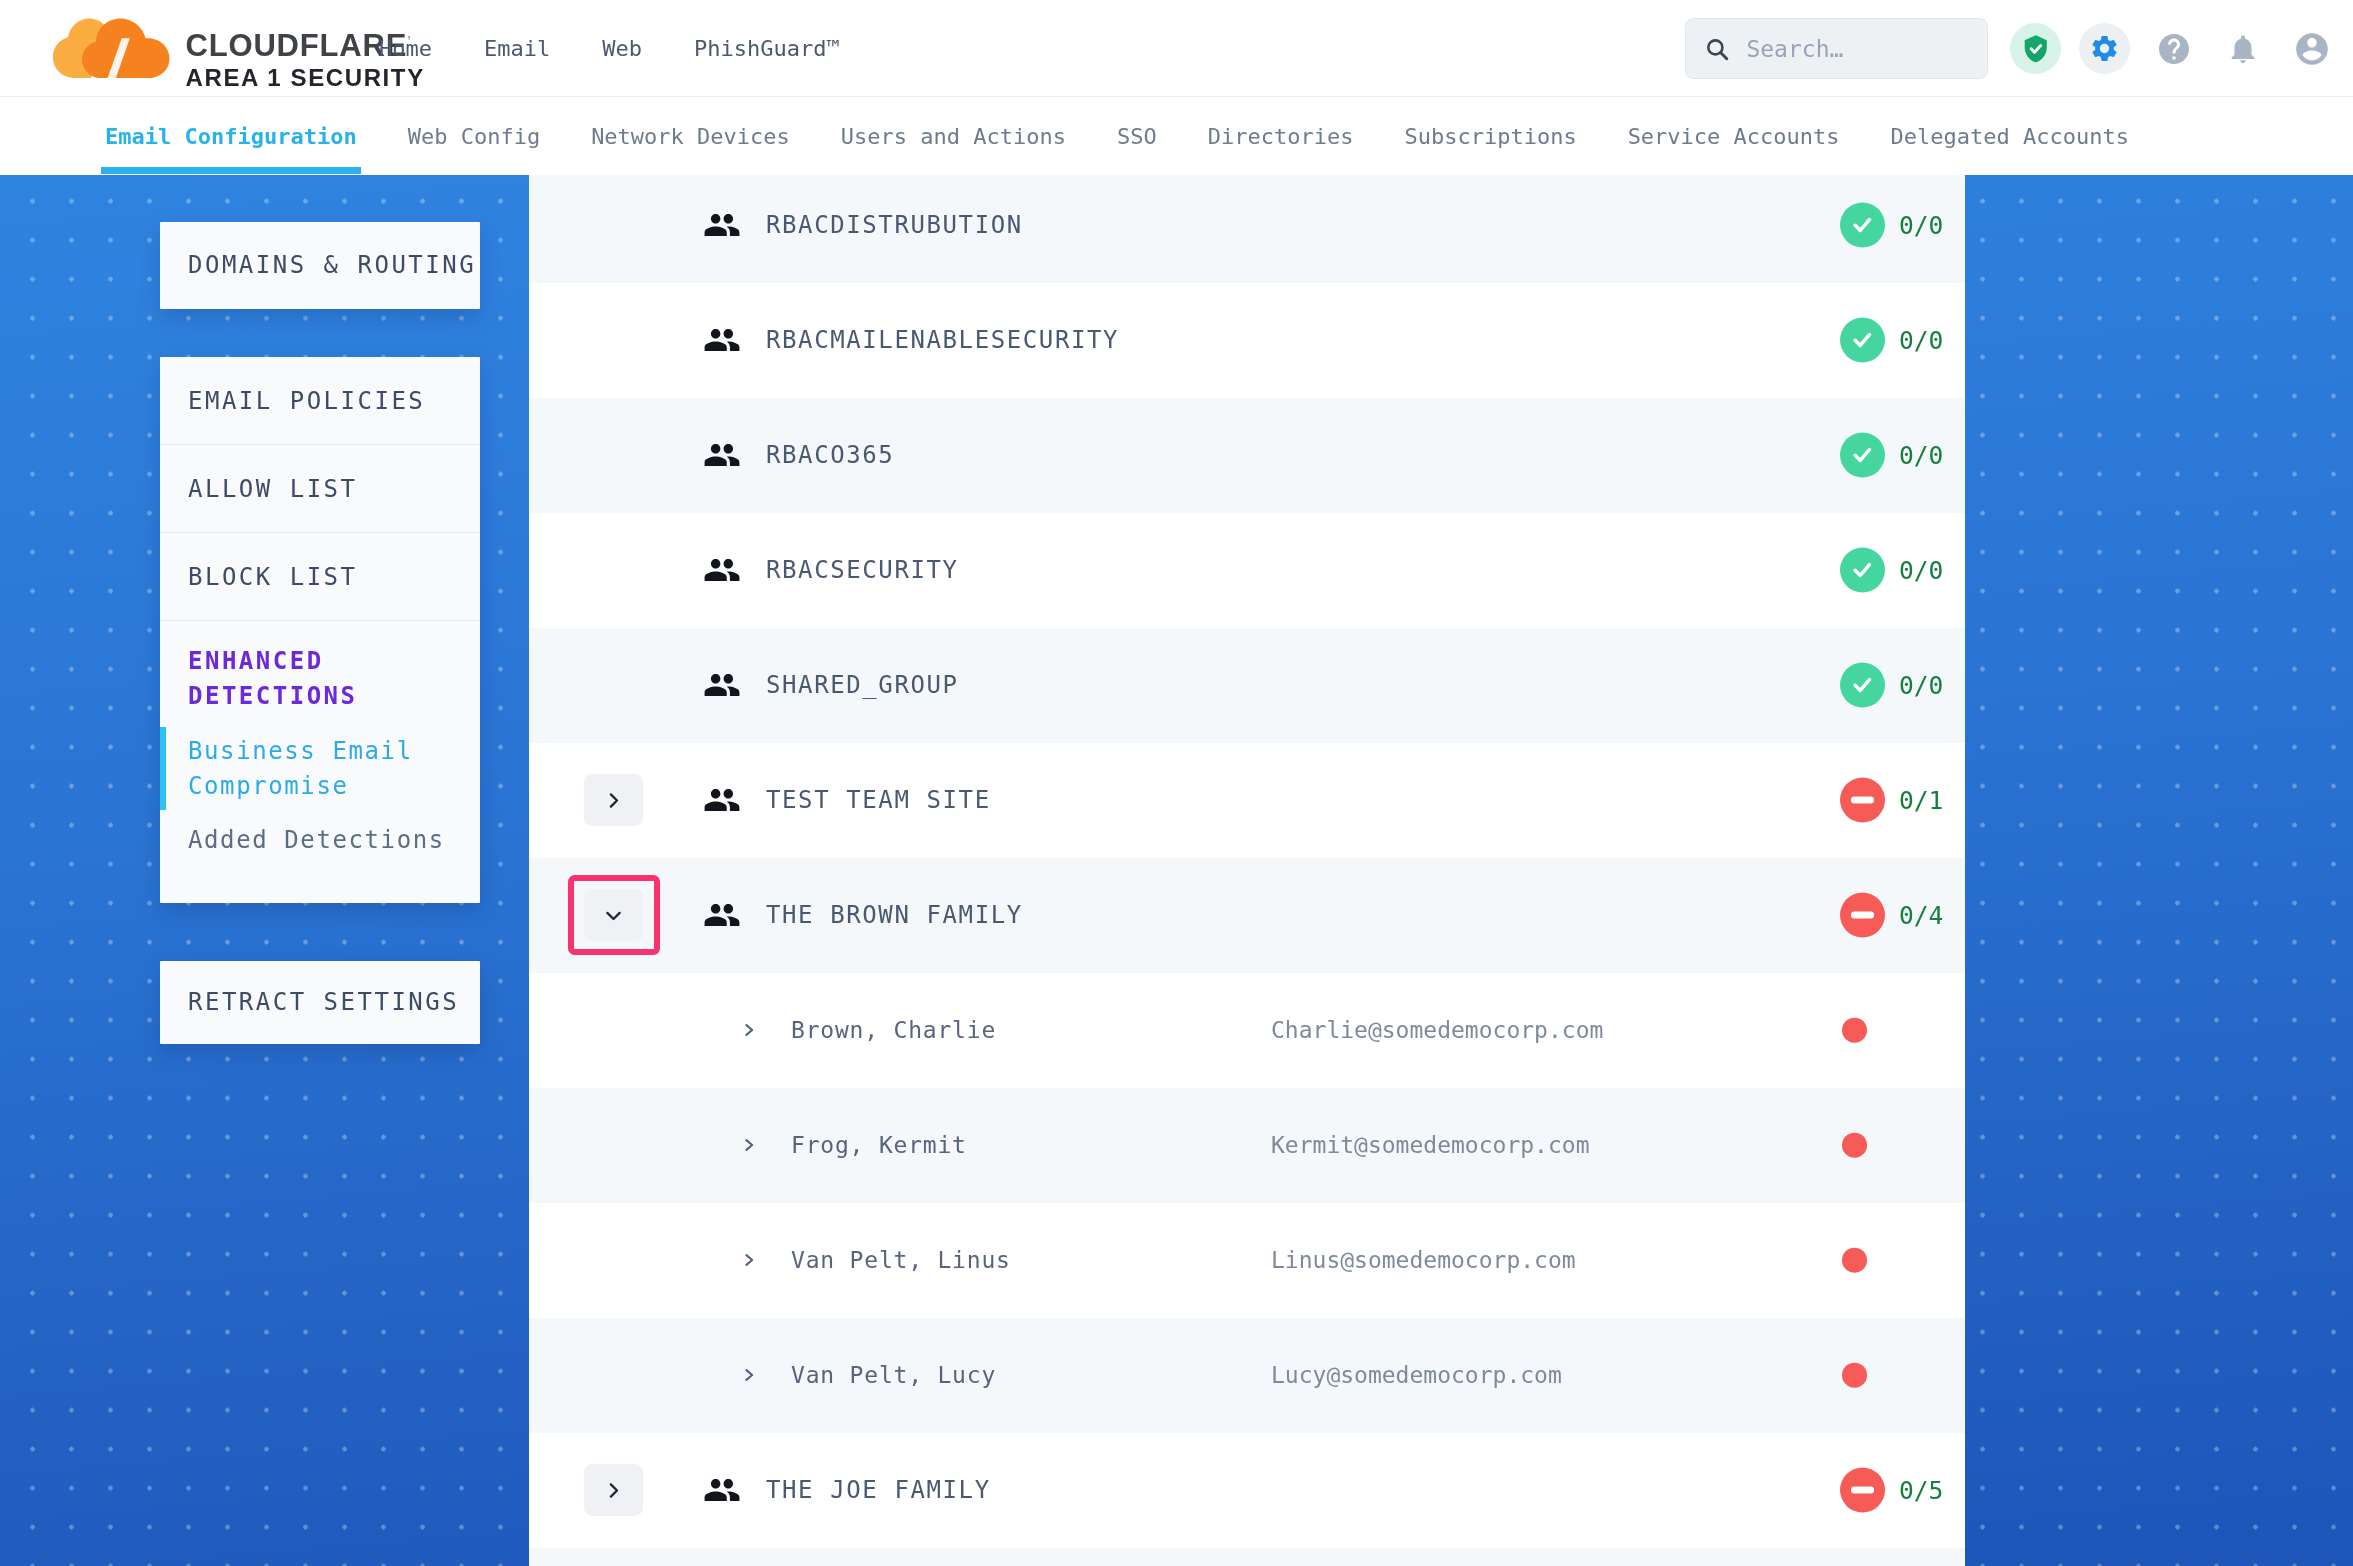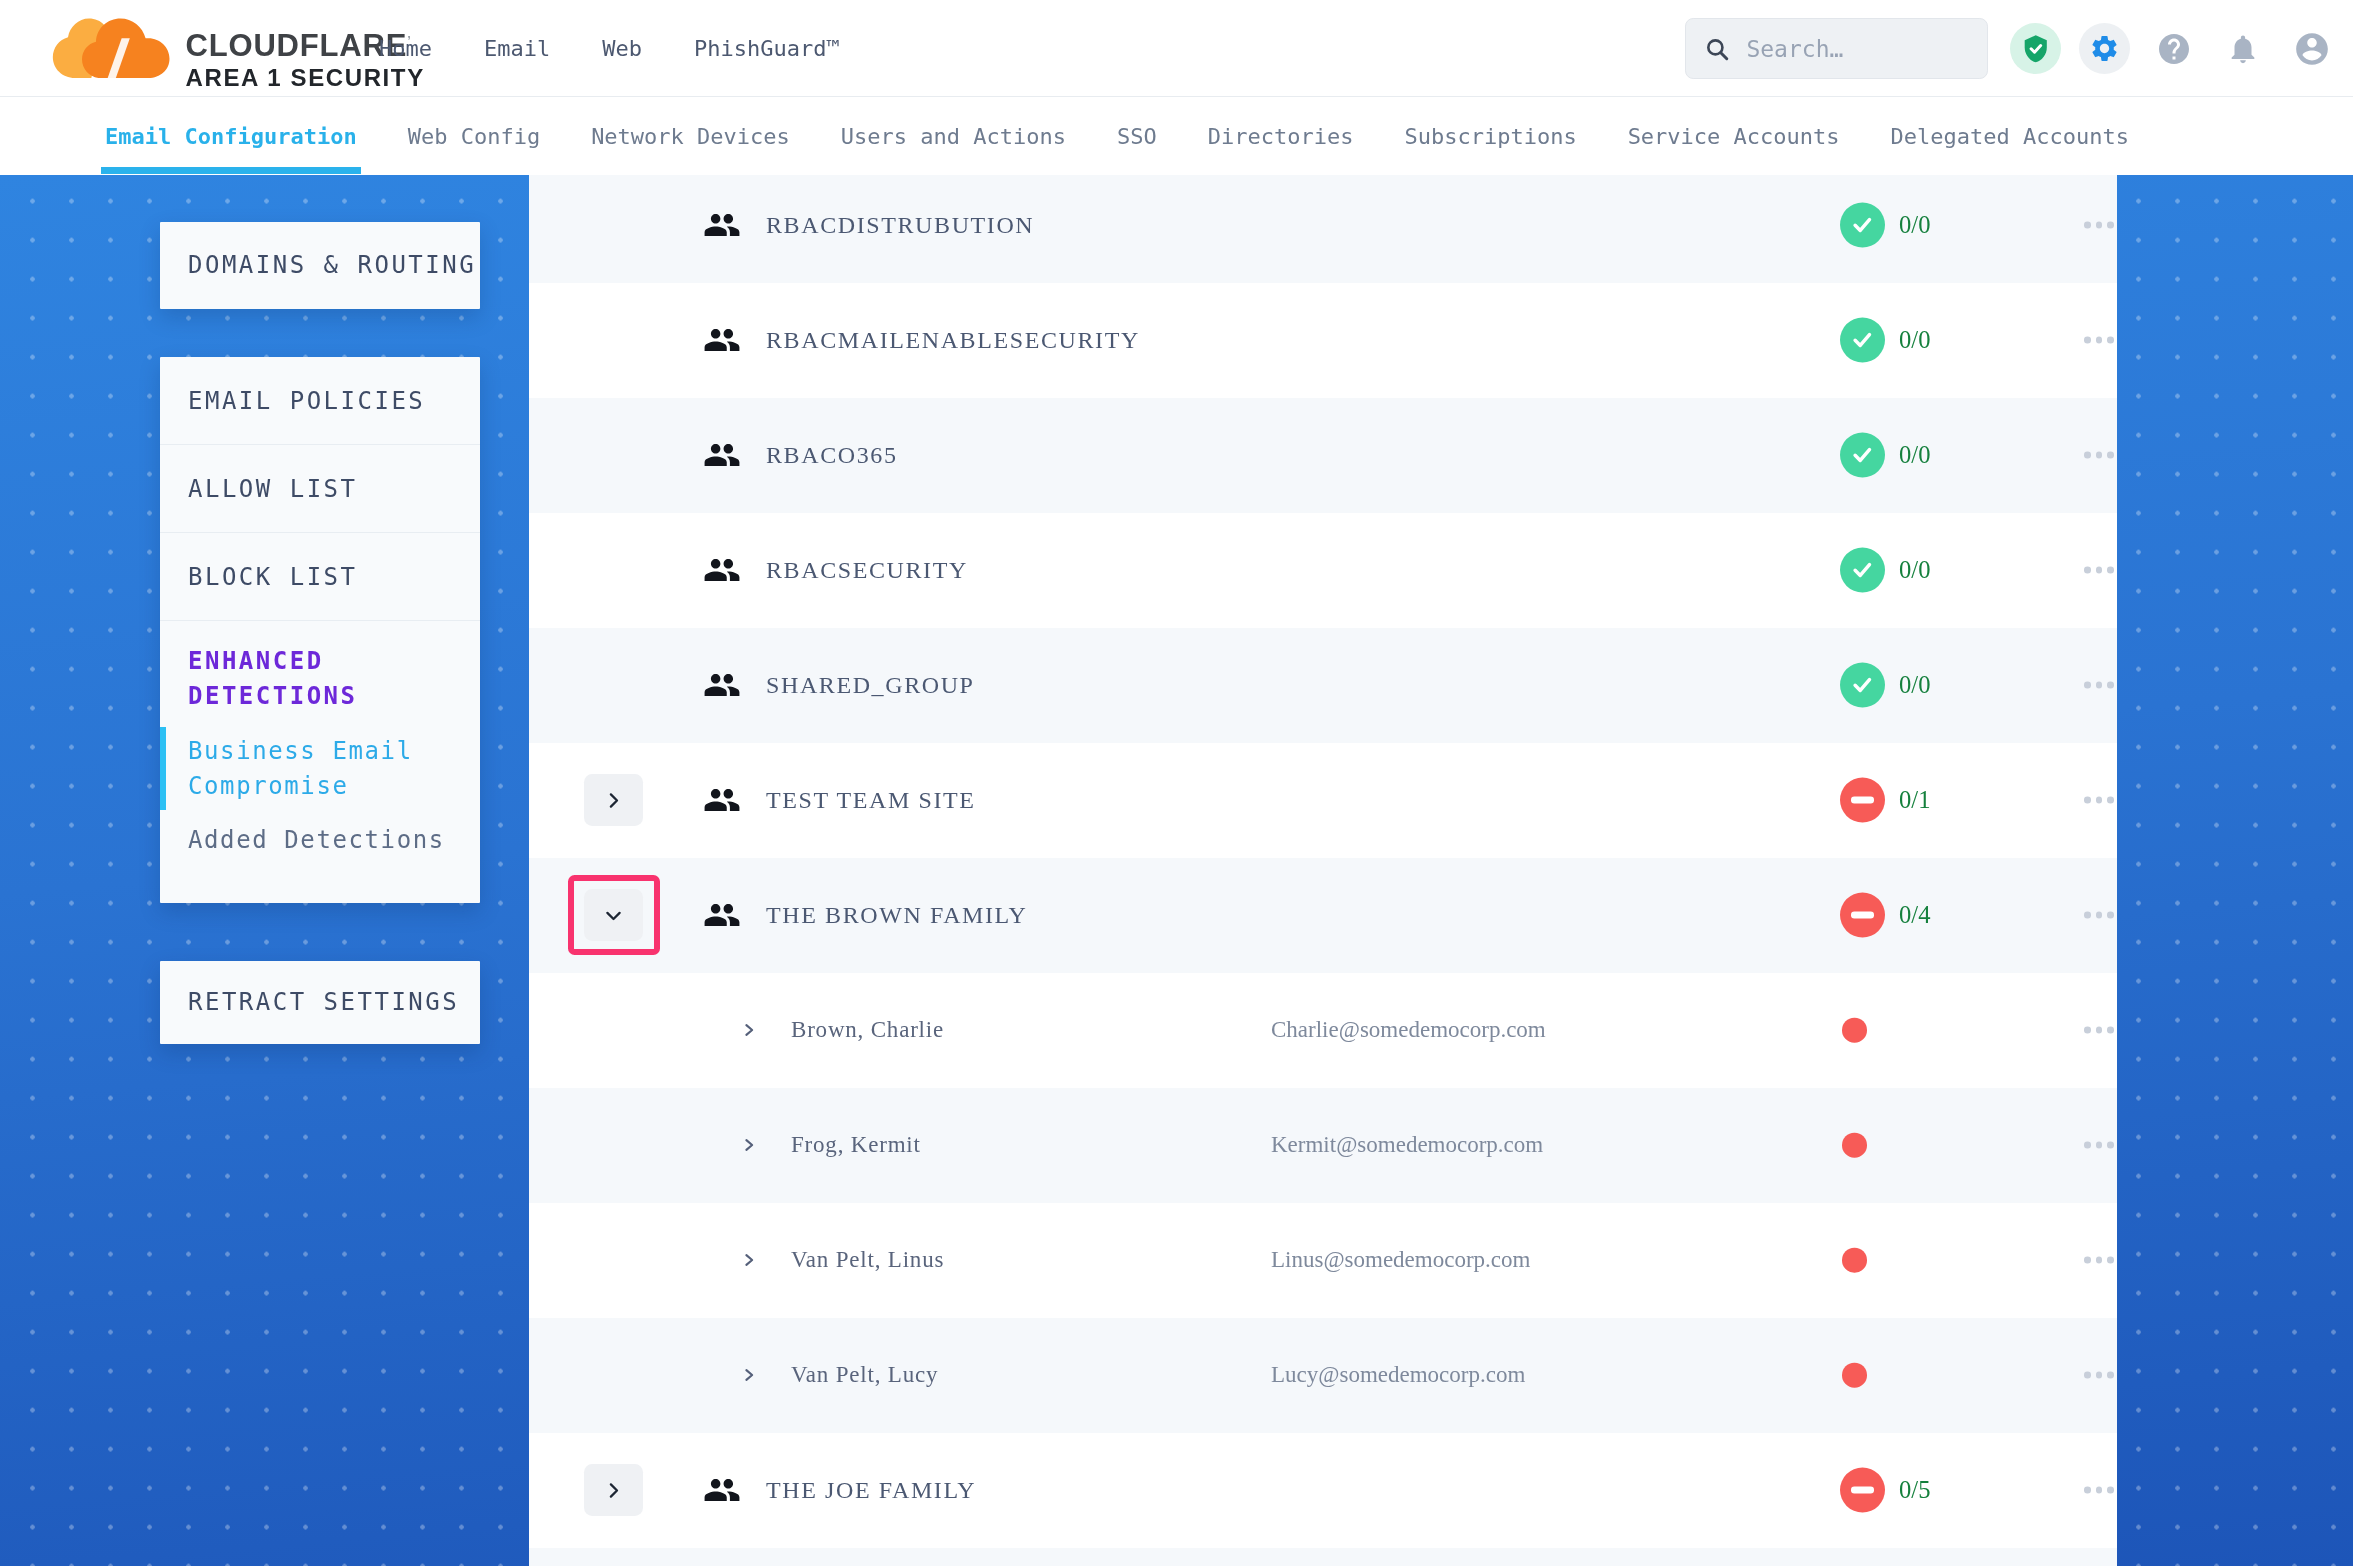--- a/index.html
+++ b/index.html
@@ -57,21 +57,21 @@
   .det-title { font-size:24px; font-weight:bold; color:#6d28d9; letter-spacing:2.5px; line-height:35px; }
   .det-item { font-size:24px; letter-spacing:1.6px; line-height:35px; margin-top:19.7px; position:relative;
     color:#5d6c86; cursor:pointer; }
   .det-item.active { color:#2caae8; }
   .det-item.active::before { content:""; position:absolute; left:-28px; top:-6.6px; bottom:-6.6px; width:5.7px;
     background:#2cc0f4; }
   .card.retract { position:absolute; top:786px; width:320px; height:83px; line-height:83px;
     padding-left:28px; font-size:24px; letter-spacing:2.5px; cursor:pointer; }
 
   
-  .panel { position:absolute; left:529px; top:0; width:1588px; height:1392px; background:#fff; overflow:hidden;font-family:Liberation Serif, serif; }
+  .panel { position:absolute; left:529px; top:0; width:1436px; height:1392px; background:#fff; overflow:hidden; }
   .rows { margin-top:-7.4px; }
   .row { position:relative; height:115px; }
   .row:nth-child(odd) { background:#f5f8fb; }
   .row:nth-child(even) { background:#fff; }
   .row.filler { height:23px; }
 
   .expand { position:absolute; left:55px; top:50%; transform:translateY(-50%); width:59px; height:52px;
     border:none; border-radius:8.2px; background:#eff1f4; display:flex; align-items:center; justify-content:center;
     cursor:pointer; visibility:hidden; }
   .row.expandable .expand { visibility:visible; }

